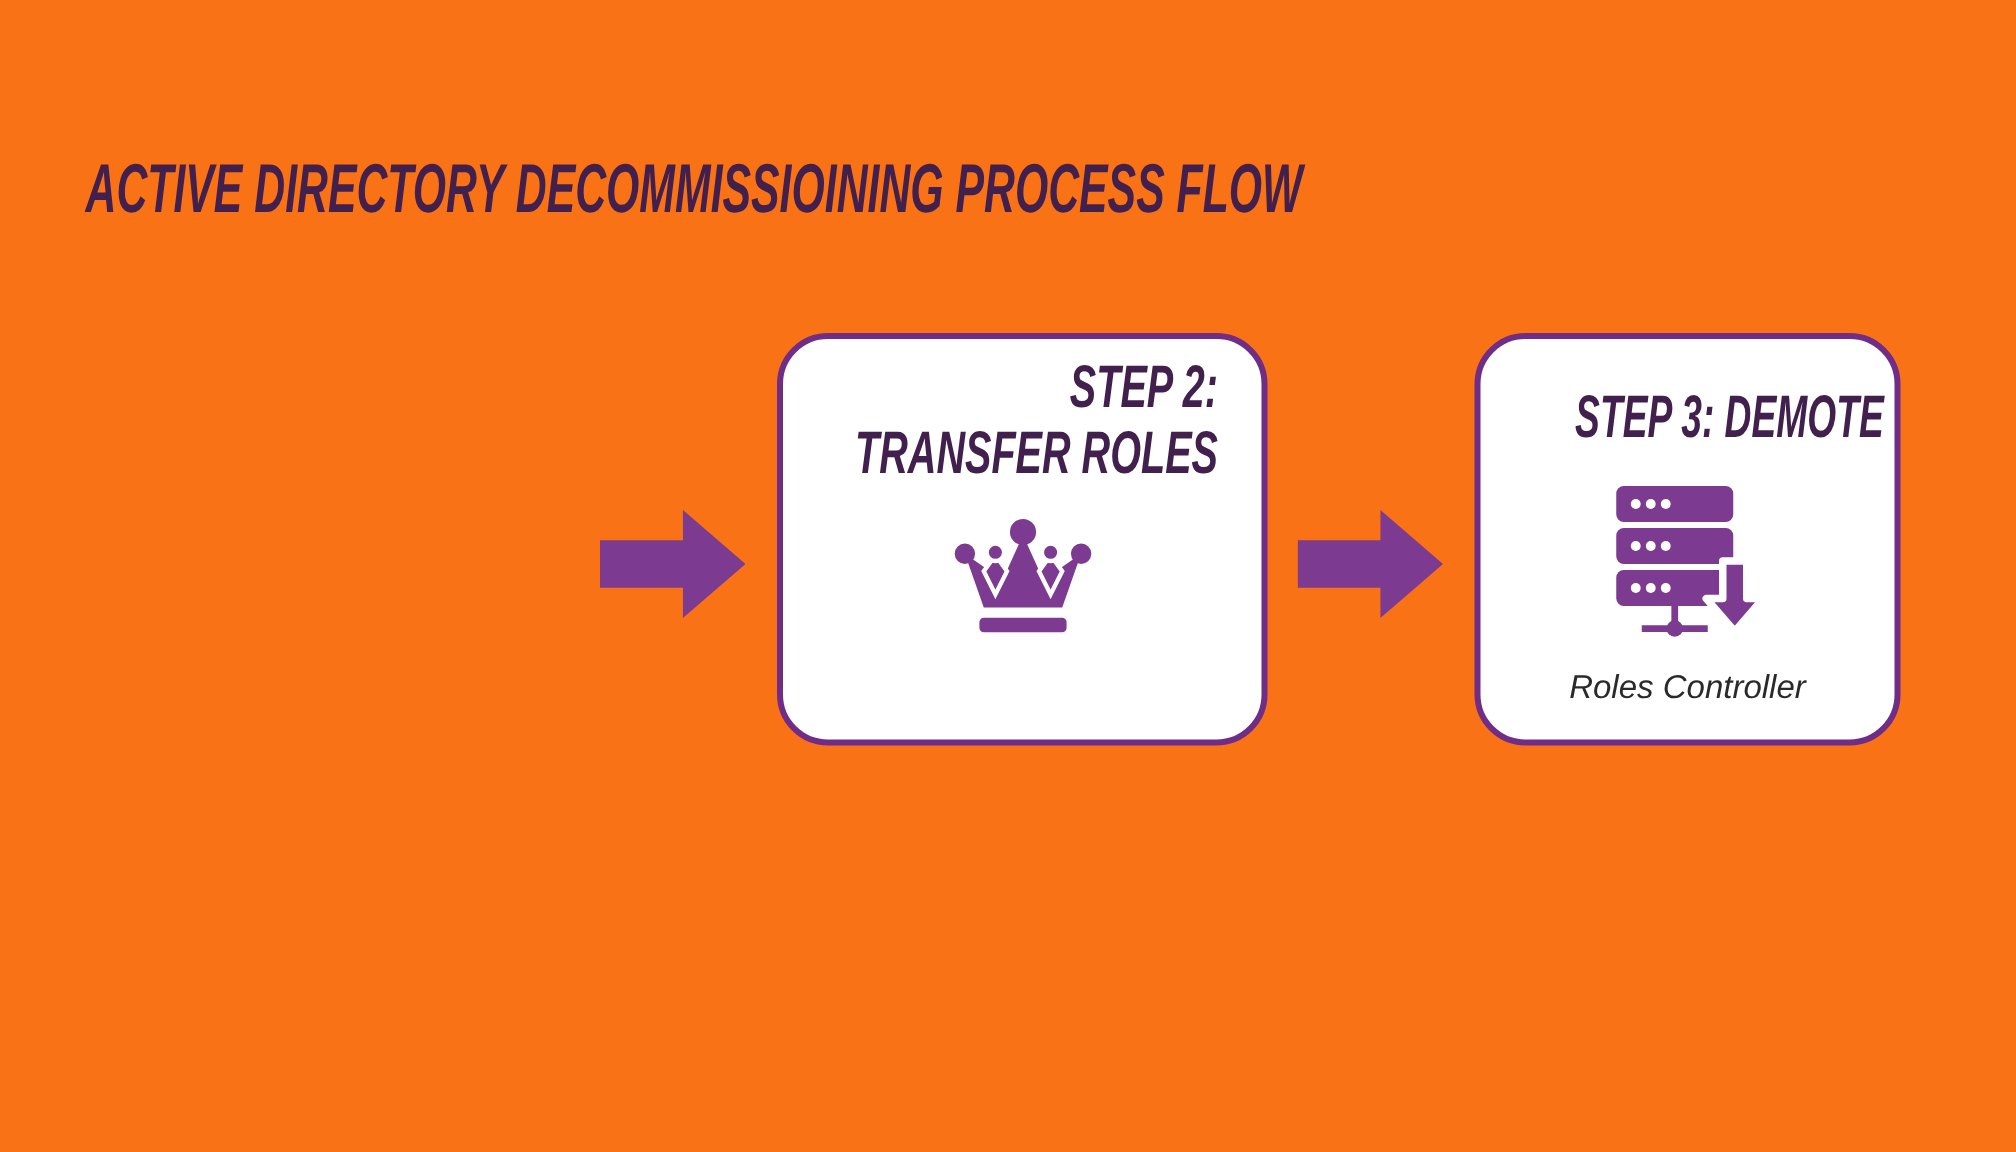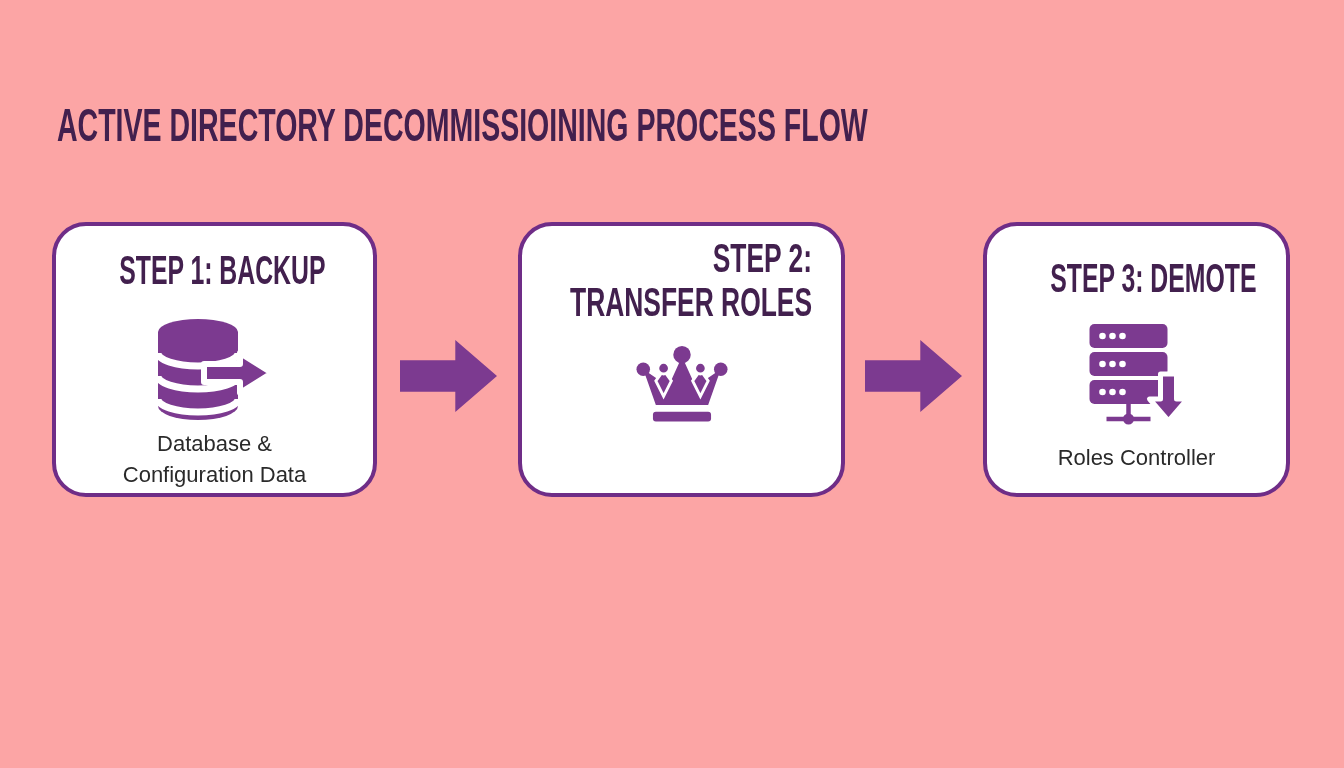--- a/index.html
+++ b/index.html
@@ -5,22 +5,23 @@
   html, body {
     margin: 0;
     padding: 0;
     background: #ffffff;
     font-family: "Liberation Sans", sans-serif;
   }
   #canvas {
     position: relative;
     width: 1344px;
     height: 768px;
-    background: #fca5a5;
+    background: #f97316;
     overflow: hidden;
+    font-style: italic;
   }
   
   #main-title {
     position: absolute;
     left: 57px;
     top: 98px;
     color: #42204e;
     font-size: 46px;
     font-weight: bold;
     white-space: nowrap;
@@ -36,21 +37,21 @@
     position: absolute;
     top: 222px;
     height: 275px;
     background: #ffffff;
     border: 4px solid #6f2d87;
     border-radius: 34px;
     box-sizing: border-box;
   }
   #box-1 { left: 52px;  width: 325px; }
   #box-2 { left: 518px; width: 327px; }
-  #box-3 { left: 983px; width: 307px; }
+  #box-3 { left: 983px; width: 284px; }
 
   .step-heading {
     position: absolute;
     width: 100%;
     color: #42204e;
     font-size: 40px;
     font-weight: bold;
     line-height: 44px;
     white-space: nowrap;
   }
@@ -110,41 +111,20 @@
 </style>
 </head>
 <body>
 
 <div id="canvas">
 
   <div id="main-title">
     <span class="squeeze">ACTIVE DIRECTORY DECOMMISSIOINING PROCESS FLOW</span>
   </div>
 
-  <div id="box-1" class="step-box">
-    <div class="step-heading centered">
-      <span class="squeeze">
-        <span class="heading-line">STEP 1: BACKUP</span>
-      </span>
-    </div>
-    <div class="icon-wrap">
-      <svg width="130" height="108" viewBox="0 0 130 108">
-        <ellipse cx="48" cy="16" rx="40" ry="13" fill="#7c3a90"></ellipse>
-        <path d="M8 16 v74 a40 14 0 0 0 80 0 V16 Z" fill="#7c3a90"></path>
-        <path d="M8 37 a40 13 0 0 0 80 0" fill="none" stroke="#ffffff" stroke-width="7"></path>
-        <path d="M8 60 a40 13 0 0 0 80 0" fill="none" stroke="#ffffff" stroke-width="7"></path>
-        <path d="M8 83 a40 13 0 0 0 80 0" fill="none" stroke="#ffffff" stroke-width="7"></path>
-        <path d="M54 48 H90 V37 L122 57 L90 77 V66 H54 Z" fill="#7c3a90" stroke="#ffffff" stroke-width="6" stroke-linejoin="round"></path>
-      </svg>
-    </div>
-    <div class="step-caption">
-      <span class="heading-line">Database &amp;</span>
-      <span class="heading-line">Configuration Data</span>
-    </div>
-  </div>
 
   <div id="flow-arrow-1" class="flow-arrow"></div>
 
   <div id="box-2" class="step-box">
     <div class="step-heading">
       <span class="squeeze">
         <span class="heading-line">STEP 2:</span>
         <span class="heading-line">TRANSFER ROLES</span>
       </span>
     </div>

